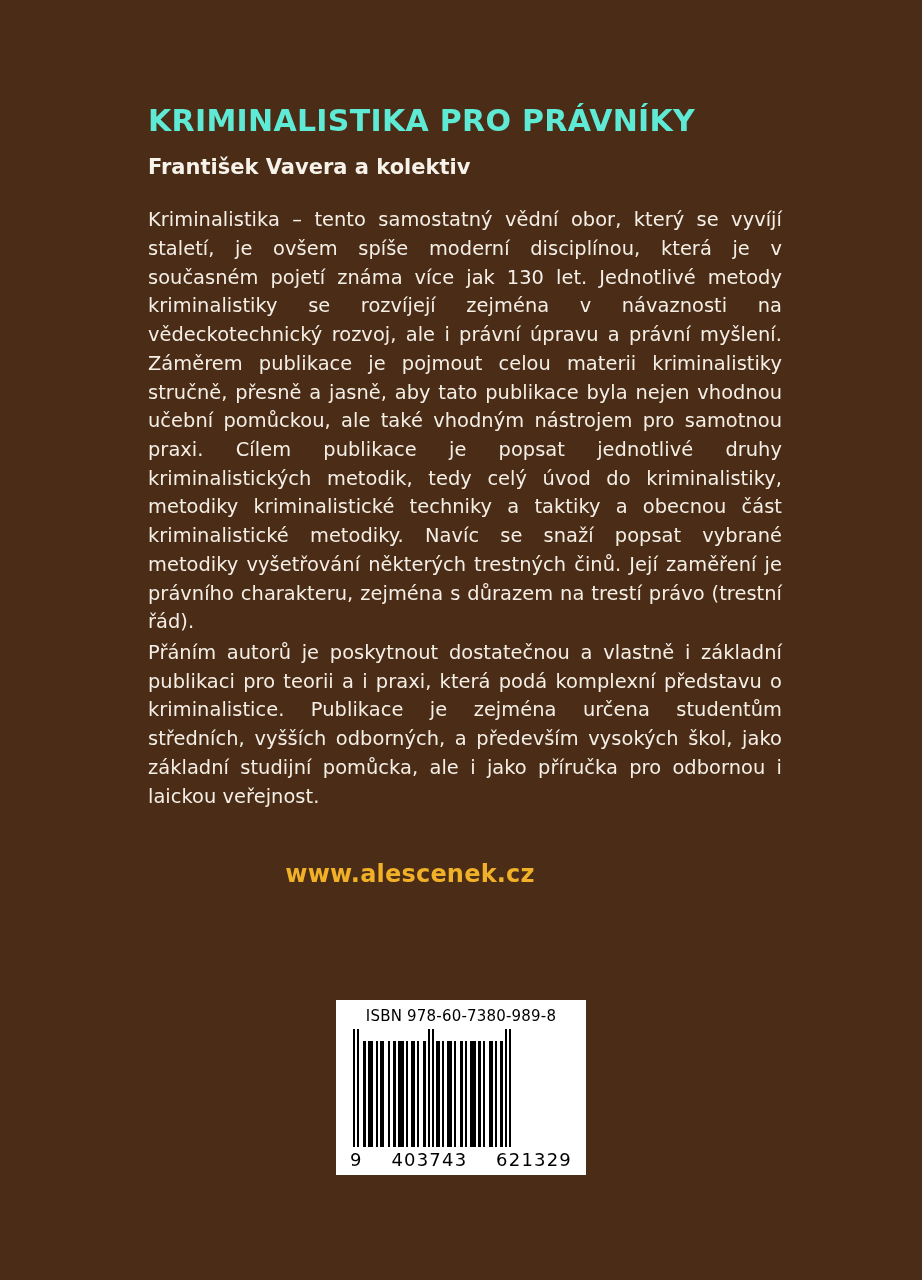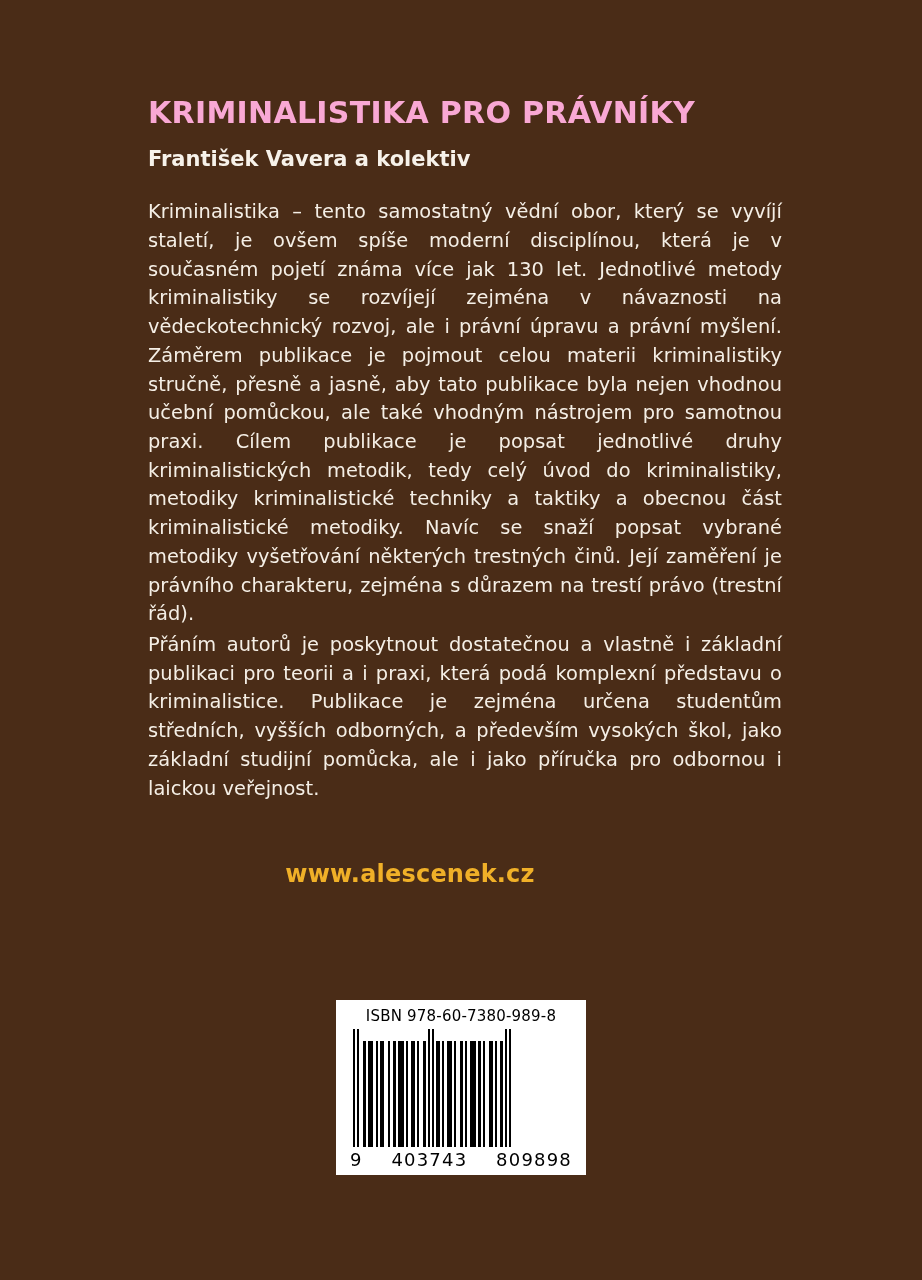--- a/index.html
+++ b/index.html
@@ -23,24 +23,24 @@
   .content {
     position: absolute;
     left: 148px;
     top: 96px;
     width: 634px;
   }
   .book-title {
     font-family: "DejaVu Sans", sans-serif;
     font-size: 30px;
     font-weight: bold;
-    color: #f9a8d4;
+    color: #5eead4;
     letter-spacing: 0.3px;
     line-height: 1.1;
-    margin: 0 0 18px 0;
+    margin: 8px 0 18px 0;
     text-transform: uppercase;
   }
   .book-author {
     font-family: "DejaVu Sans", sans-serif;
     font-size: 21px;
     font-weight: bold;
     color: #f7f2ea;
     margin: 16px 0 26px 0;
     line-height: 1.2;
   }
@@ -190,17 +190,17 @@
       <span class="bar space" style="width:3px"></span>
       <span class="bar short" style="width:3px"></span>
       <span class="bar space" style="width:2px"></span>
       <span class="bar" style="width:2px"></span>
       <span class="bar space" style="width:2px"></span>
       <span class="bar" style="width:2px"></span>
     </div>
     <div class="ean-digits">
       <span class="grp">9</span>
       <span class="grp">403743</span>
-      <span class="grp">809898</span>
+      <span class="grp">621329</span>
     </div>
   </div>
 
 </div>
 
 </body></html>

